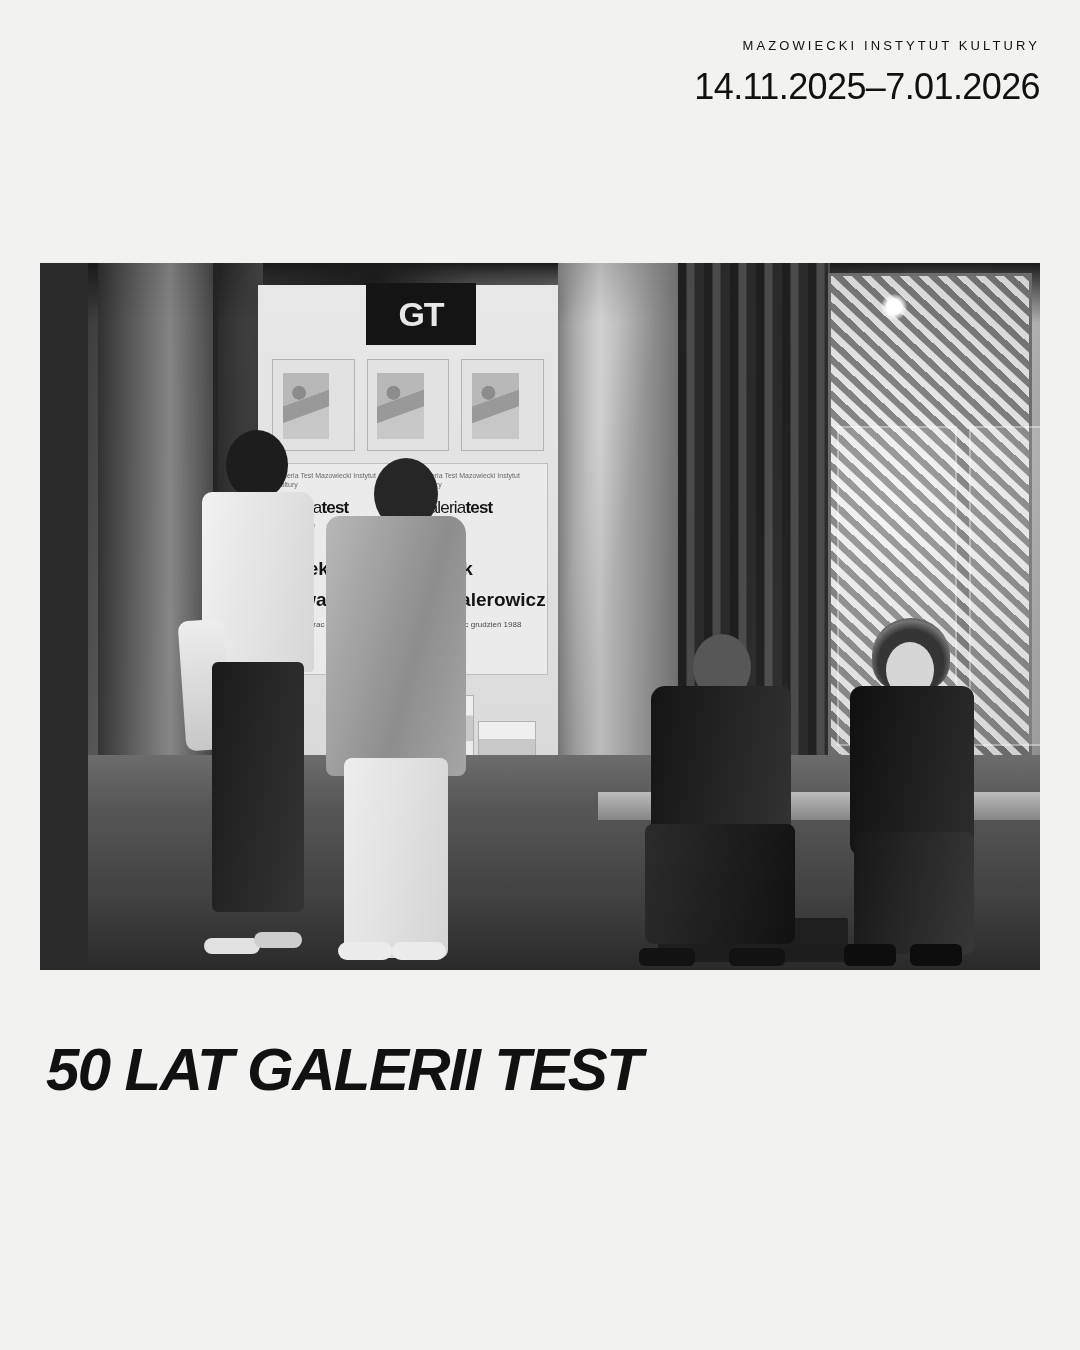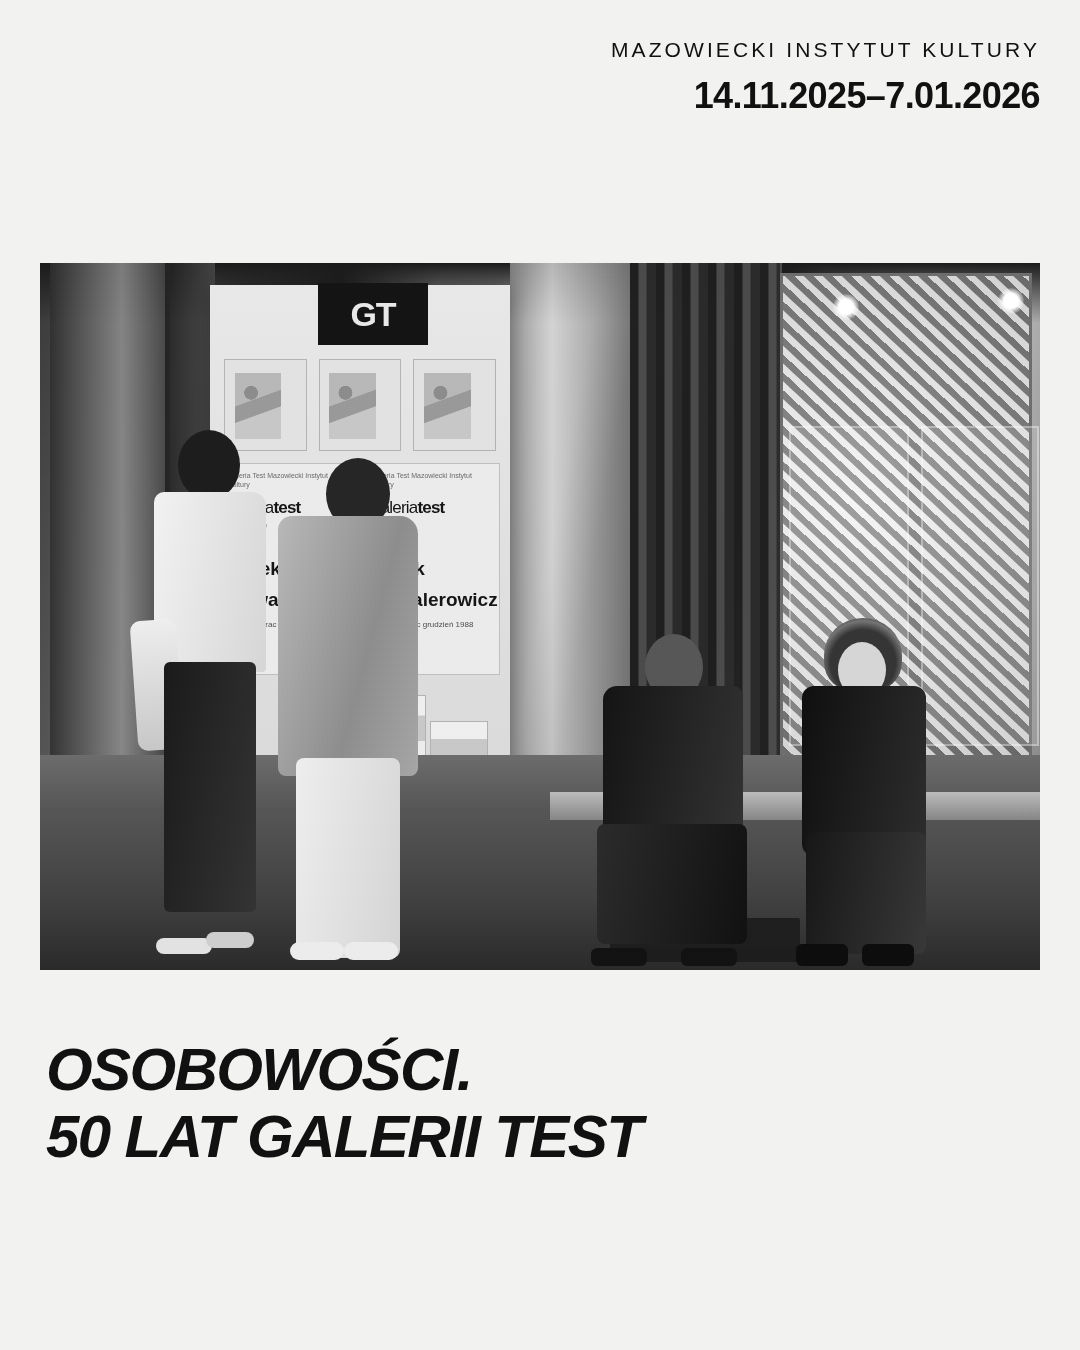--- a/index.html
+++ b/index.html
@@ -27,50 +27,51 @@
   .logo-line {
     font-size: 62px;
     line-height: 0.95;
     letter-spacing: -2.5px;
     color: #111;
     font-weight: 400;
     white-space: nowrap;
   }
   .logo-line .bold { font-weight: 800; letter-spacing: -3px; }
   .logo-sub {
-    font-size: 21px;
+    font-size: 13px;
     letter-spacing: 3.1px;
     font-weight: 400;
     color: #111;
     margin-top: 2px;
     white-space: nowrap;
   }
   .logo-dates {
     font-size: 36px;
-    font-weight: 700;
+    font-weight: 400;
     letter-spacing: -0.6px;
     color: #111;
     margin-top: 13px;
     white-space: nowrap;
   }
 
   
   .photo-wrap {
     position: absolute;
     left: 40px;
     top: 263px;
     width: 1000px;
     height: 707px;
     overflow: hidden;
     background: #2a2a2a;
   }
   .photo {
     position: absolute;
     inset: 0;
     filter: grayscale(1);
+    margin-left: 48px;
   }
   
   .bg-wall {
     position: absolute; inset: 0;
     background:
       linear-gradient(100deg, #3a3a38 0%, #545450 8%, #6b6b66 14%, #46463f 22%, #2c2c28 27%,
                       #74746d 31%, #cfcfc8 36%, #e6e6de 44%, #c9c9c2 50%,
                       #4a4a44 54%, #2b2b27 60%, #1f1f1c 66%,
                       #8f8f88 70%, #d8d8d0 78%, #bdbdb5 86%, #9a9a92 94%, #7d7d76 100%);
   }
@@ -389,17 +390,16 @@
         <div class="legs"></div>
         <div class="boot b1"></div>
         <div class="boot b2"></div>
       </div>
 
       <div class="grain"></div>
     </div>
   </div>
 
   <div class="title">
-    <span class="ln">OSOBOWOŚCI.</span>
     <span class="ln">50 LAT GALERII TEST</span>
   </div>
 
 </div>
 
 </body></html>

